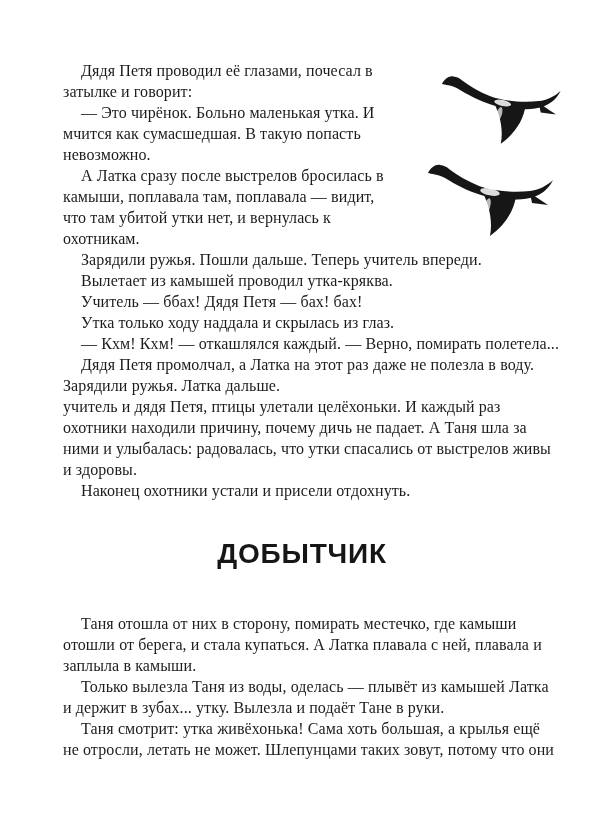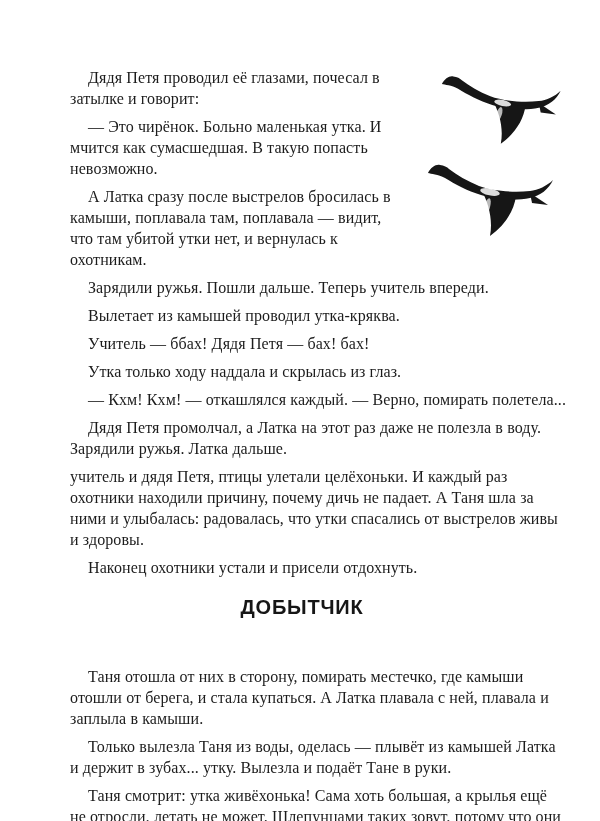--- a/index.html
+++ b/index.html
@@ -9,34 +9,34 @@
     position: relative;
     overflow: hidden;
     font-family: "Liberation Serif", "DejaVu Serif", serif;
     color: #1c1c1c;
   }
   .page {
     position: absolute;
     left: 63px; top: 60px;
     width: 478px;
   }
-  .para { margin: 7px; padding: 0; }
+  .para { margin: 0; padding: 0; }
   .line {
     font-size: 16px;
     line-height: 21px;
     white-space: nowrap;
     letter-spacing: 0.1px;
   }
   .first { text-indent: 18px; }
   .chapter {
-    margin: 16px 0 46px 0;
+    margin: 40px 0 46px 0;
     text-align: center;
     font-family: "Liberation Sans", "DejaVu Sans", sans-serif;
     font-weight: 700;
-    font-size: 20px;
+    font-size: 28px;
     line-height: 26px;
     letter-spacing: 0.8px;
     color: #161616;
   }
   .ducks {
     position: absolute;
     left: 363px; top: 1px;
     width: 152px; height: 178px;
   }
 </style>

